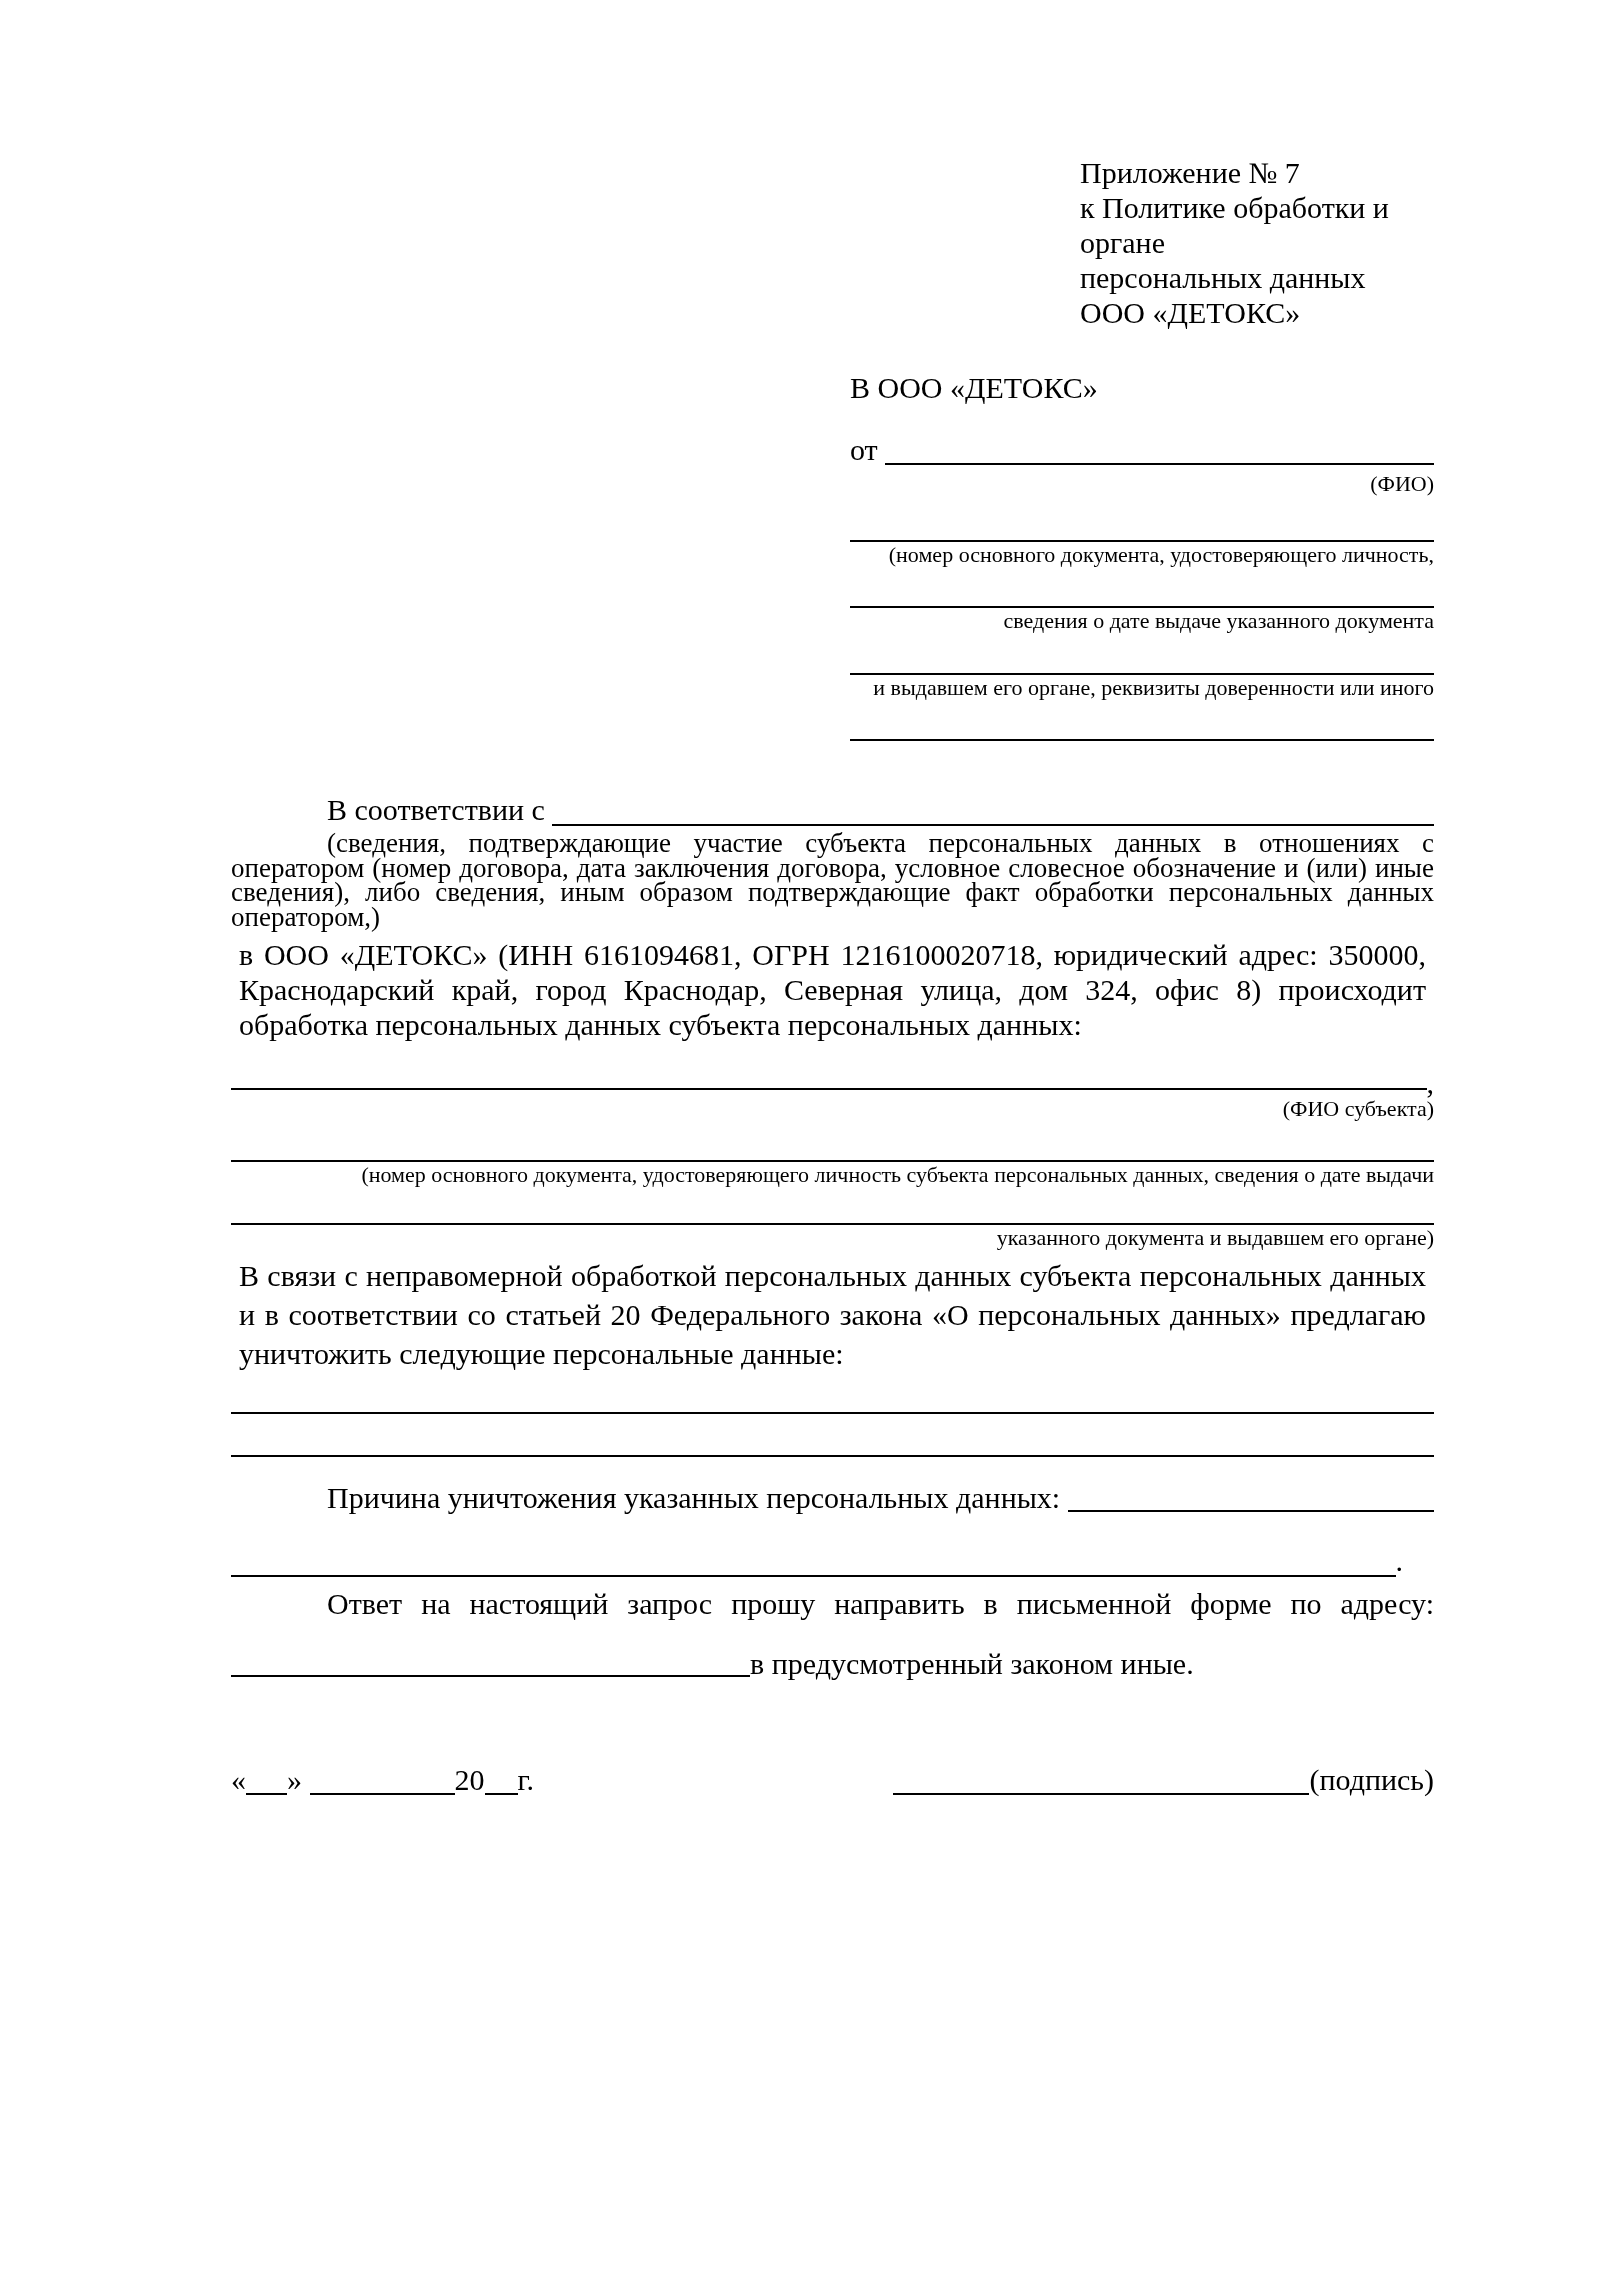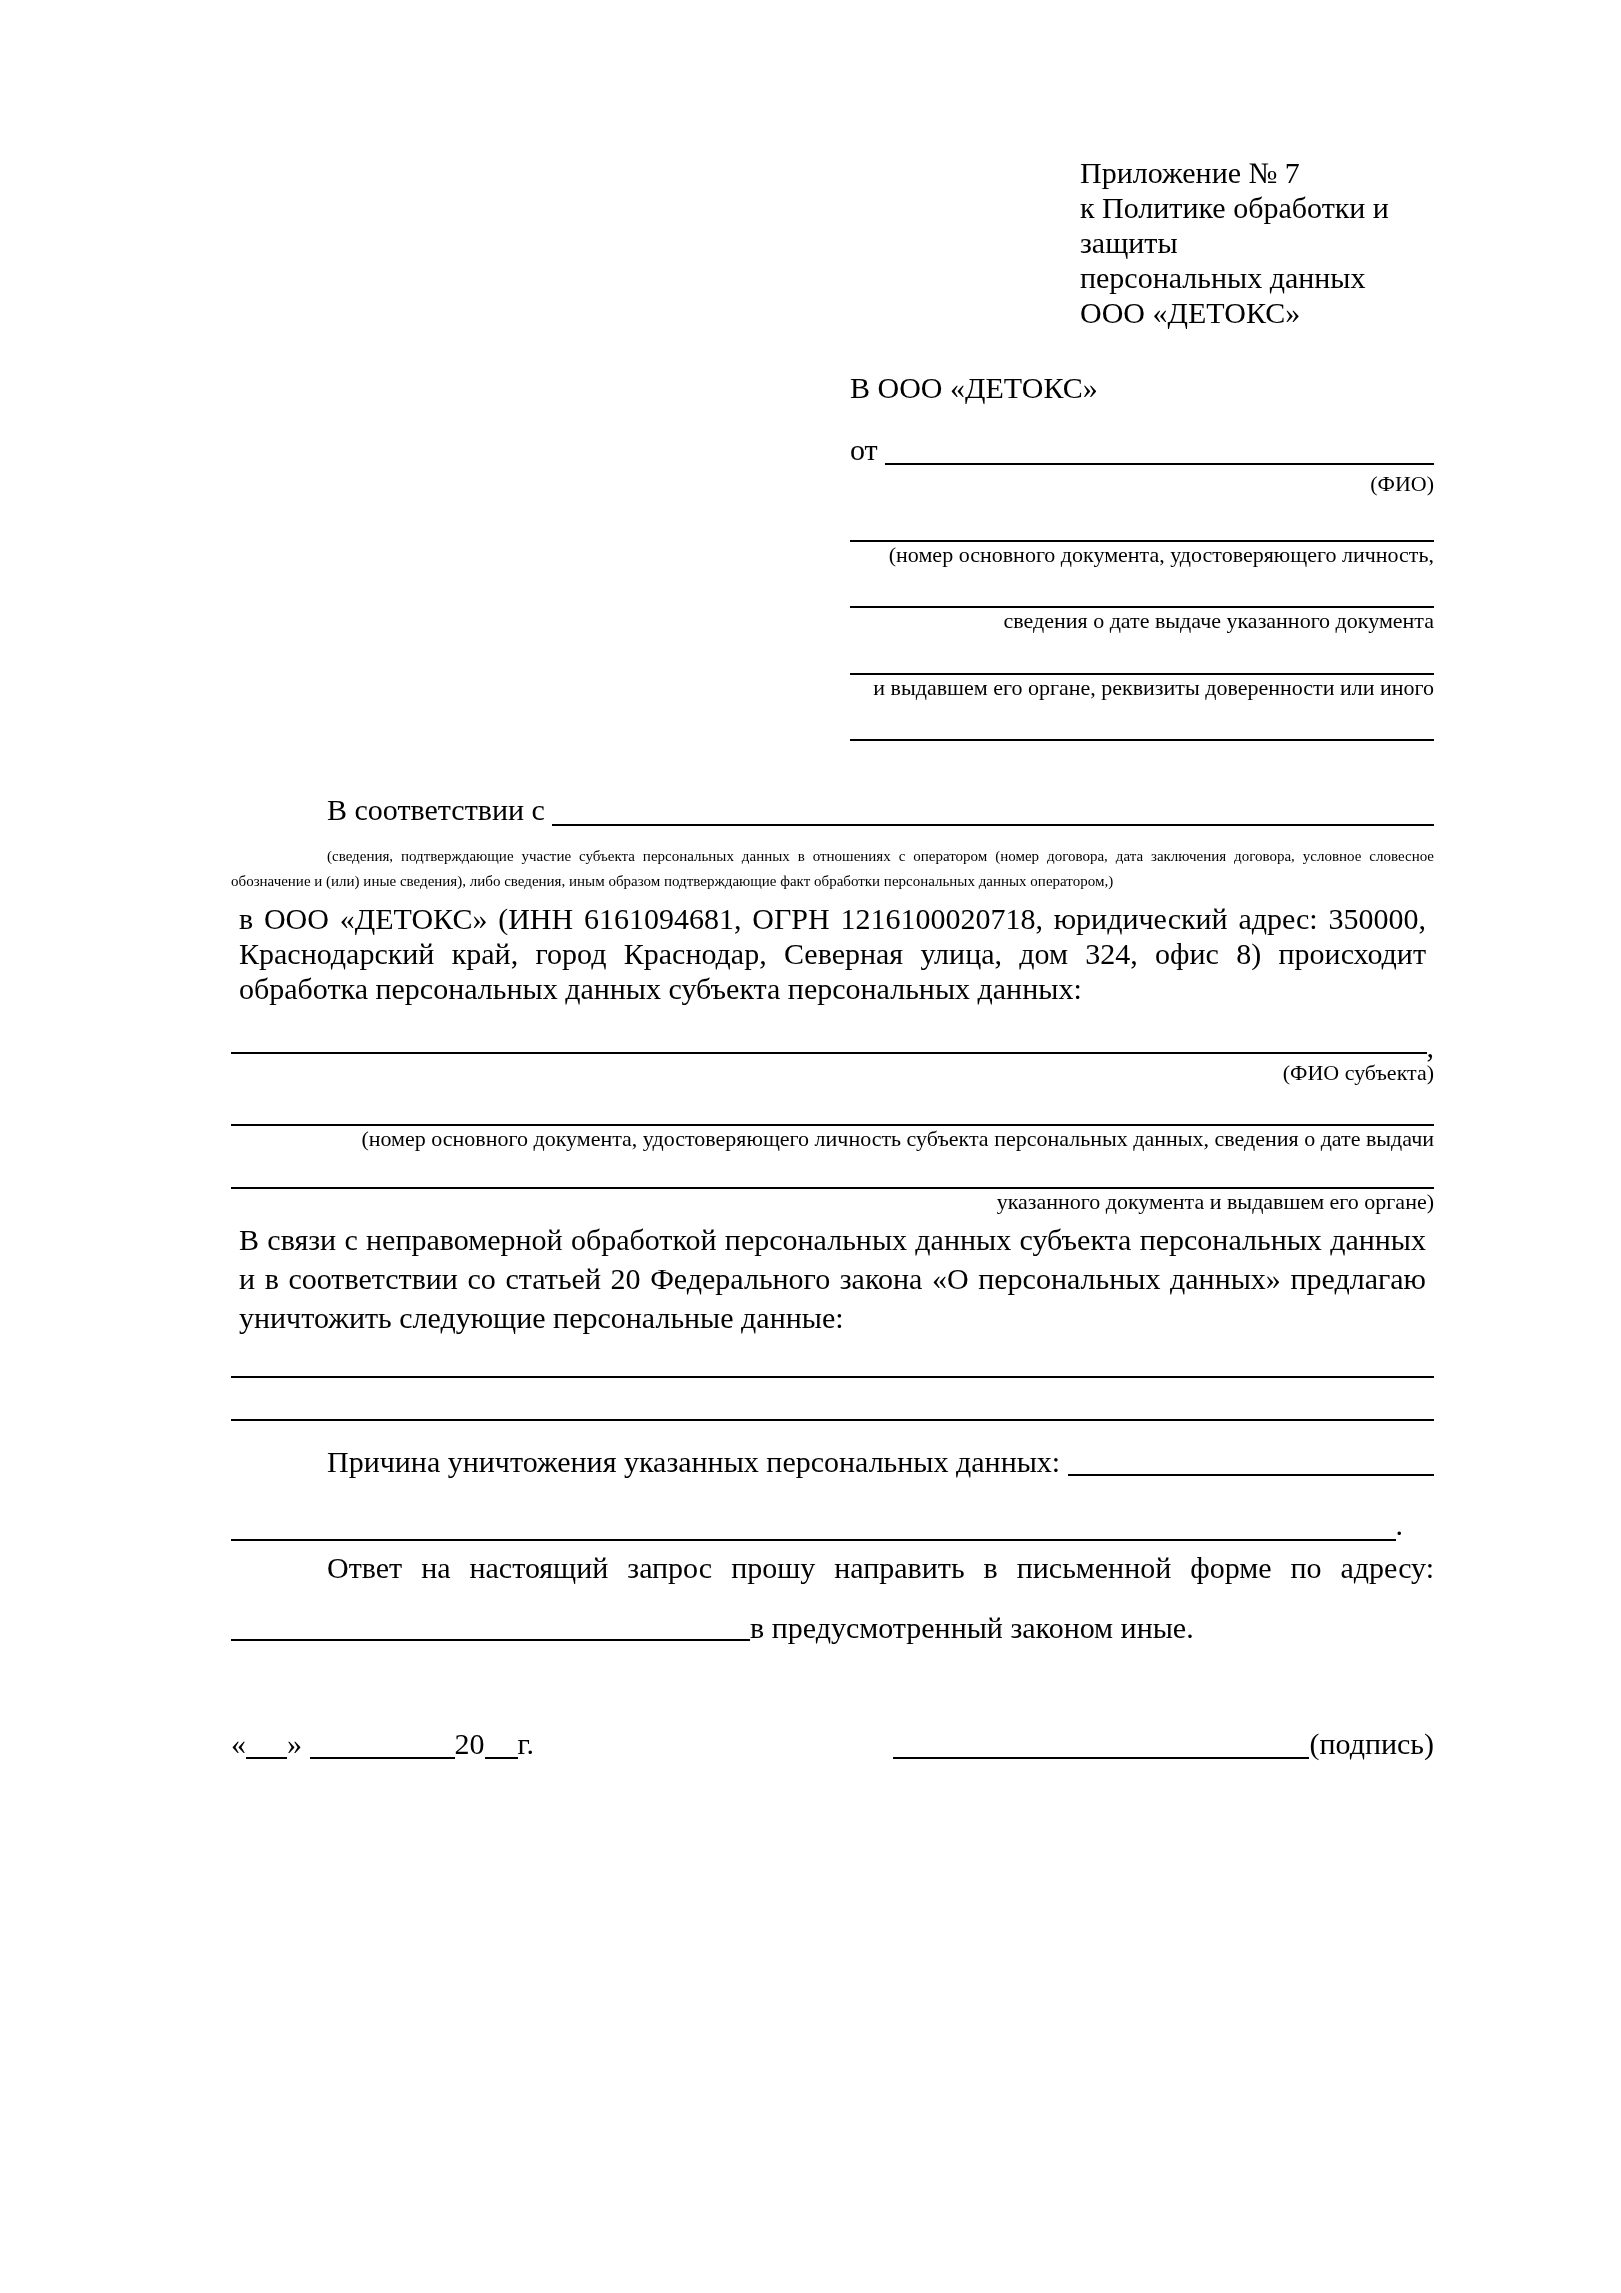--- a/index.html
+++ b/index.html
@@ -25,41 +25,41 @@
   .fl .txt { white-space:pre;margin-top:20px; }
   .fl .uline { border-bottom:2.9px solid #000; margin-bottom:5.9px; }
   .flex1 { flex:1 1 auto; }
   
   .blank { border-bottom:2.9px solid #000; } .h32 { height:31px; } .h36 { height:35px; }
   .h40 { height:39px; } .h42 { height:41px; } .h44 { height:43px; }
   
   .cap { text-align:right; font-size:22px; line-height:25.5px; }
   
   .body-sec { margin-top:27.4px; font-size:30px; }
-  .note { font-size:15px; line-height:24.5px; text-align:justify; text-indent:96px; margin-top:13px; }
+  .note { font-size:27px; line-height:24.5px; text-align:justify; text-indent:96px; margin-top:0; }
   .para { text-align:justify; line-height:35px; margin:8px; }
   .para.lh40 { line-height:39px; }
   .para.mt6 { margin-top:5.9px; }
   .ind98 { padding-left:96px; }
   .just-last { text-align:justify; text-align-last:justify; text-indent:96px; line-height:41px; }
   .period-row { padding-right:31px; line-height:45px; }
   .w530 { width:519px; flex:0 0 auto; }
   
   .footer { display:flex; justify-content:space-between; margin-top:74px; font-size:30px; line-height:45px; }
   .iu { display:inline-block; border-bottom:2.9px solid #000; vertical-align:-4.9px; }
   .w42 { width:41px; } .w148 { width:145px; } .w34 { width:33px; } .w424 { width:416px; }
 </style>
 </head>
 <body>
 
 <div class="page">
 
   <div class="appendix">
     <div>Приложение № 7</div>
-    <div>к Политике обработки и защиты</div>
+    <div>к Политике обработки и органе</div>
     <div>персональных данных</div>
     <div>ООО «ДЕТОКС»</div>
   </div>
 
 
   <div class="recipient">
     <div class="r-to">В ООО «ДЕТОКС»</div>
     <div class="fl">
       <span class="txt">от </span>
       <span class="uline flex1"></span>

